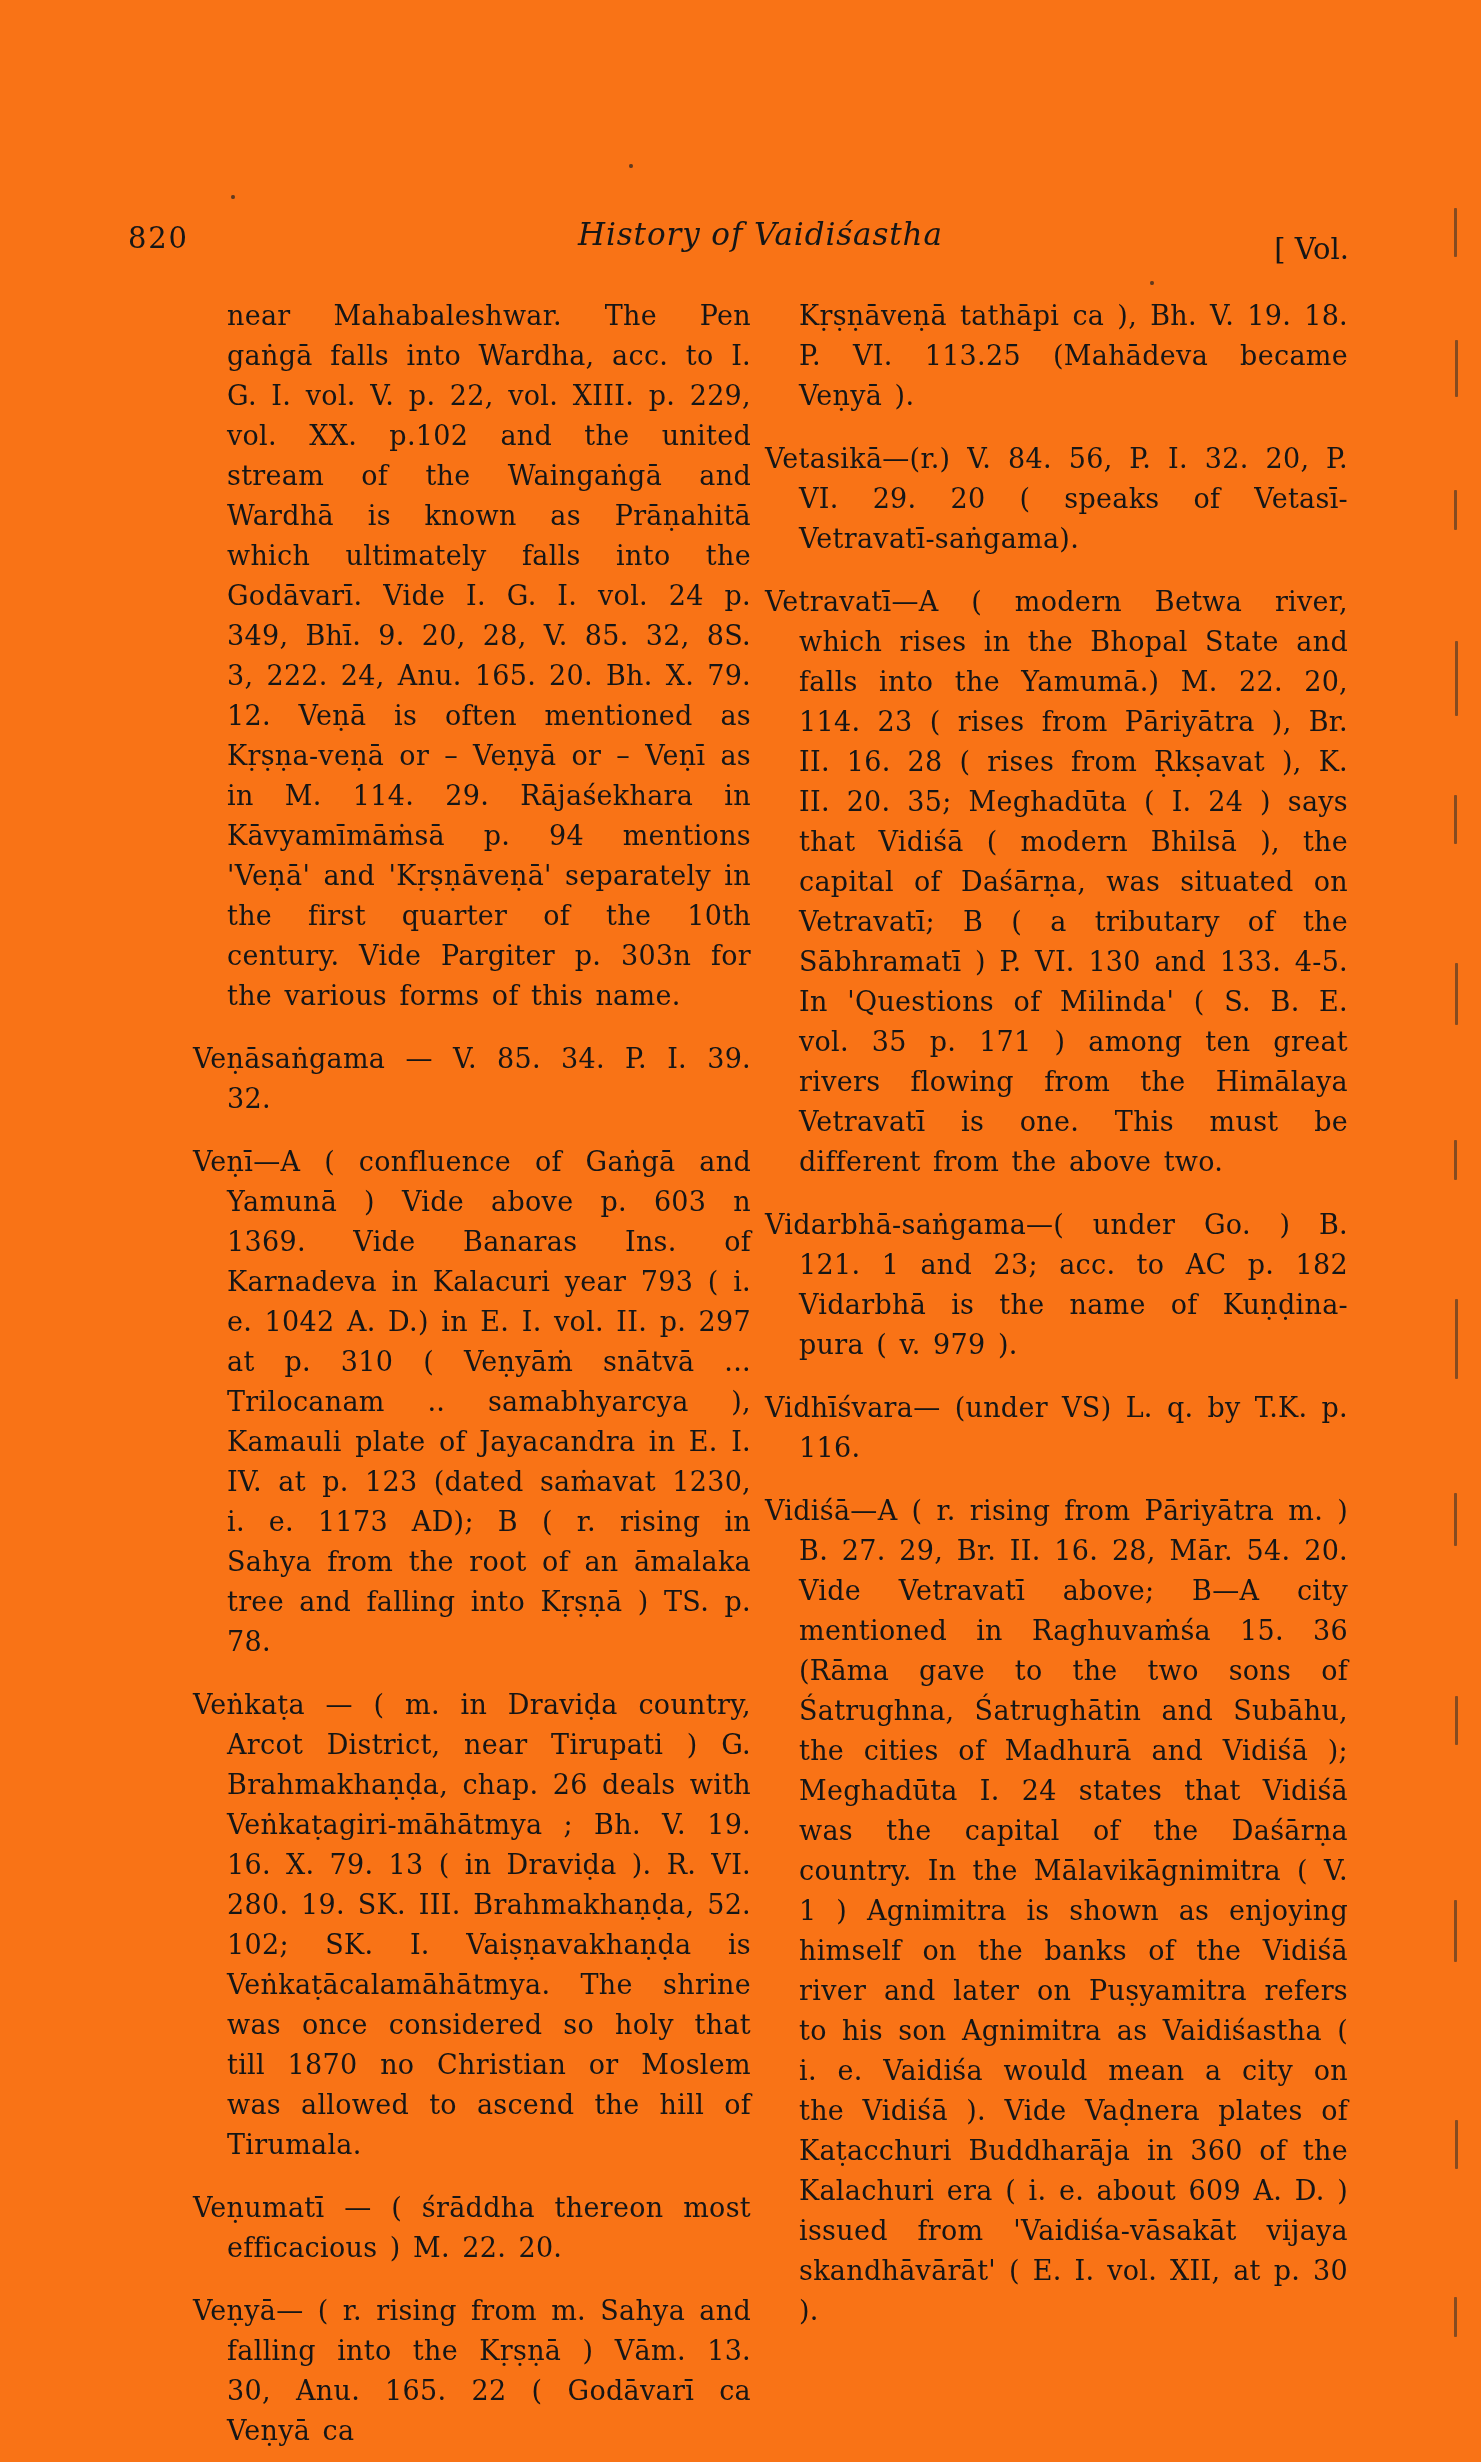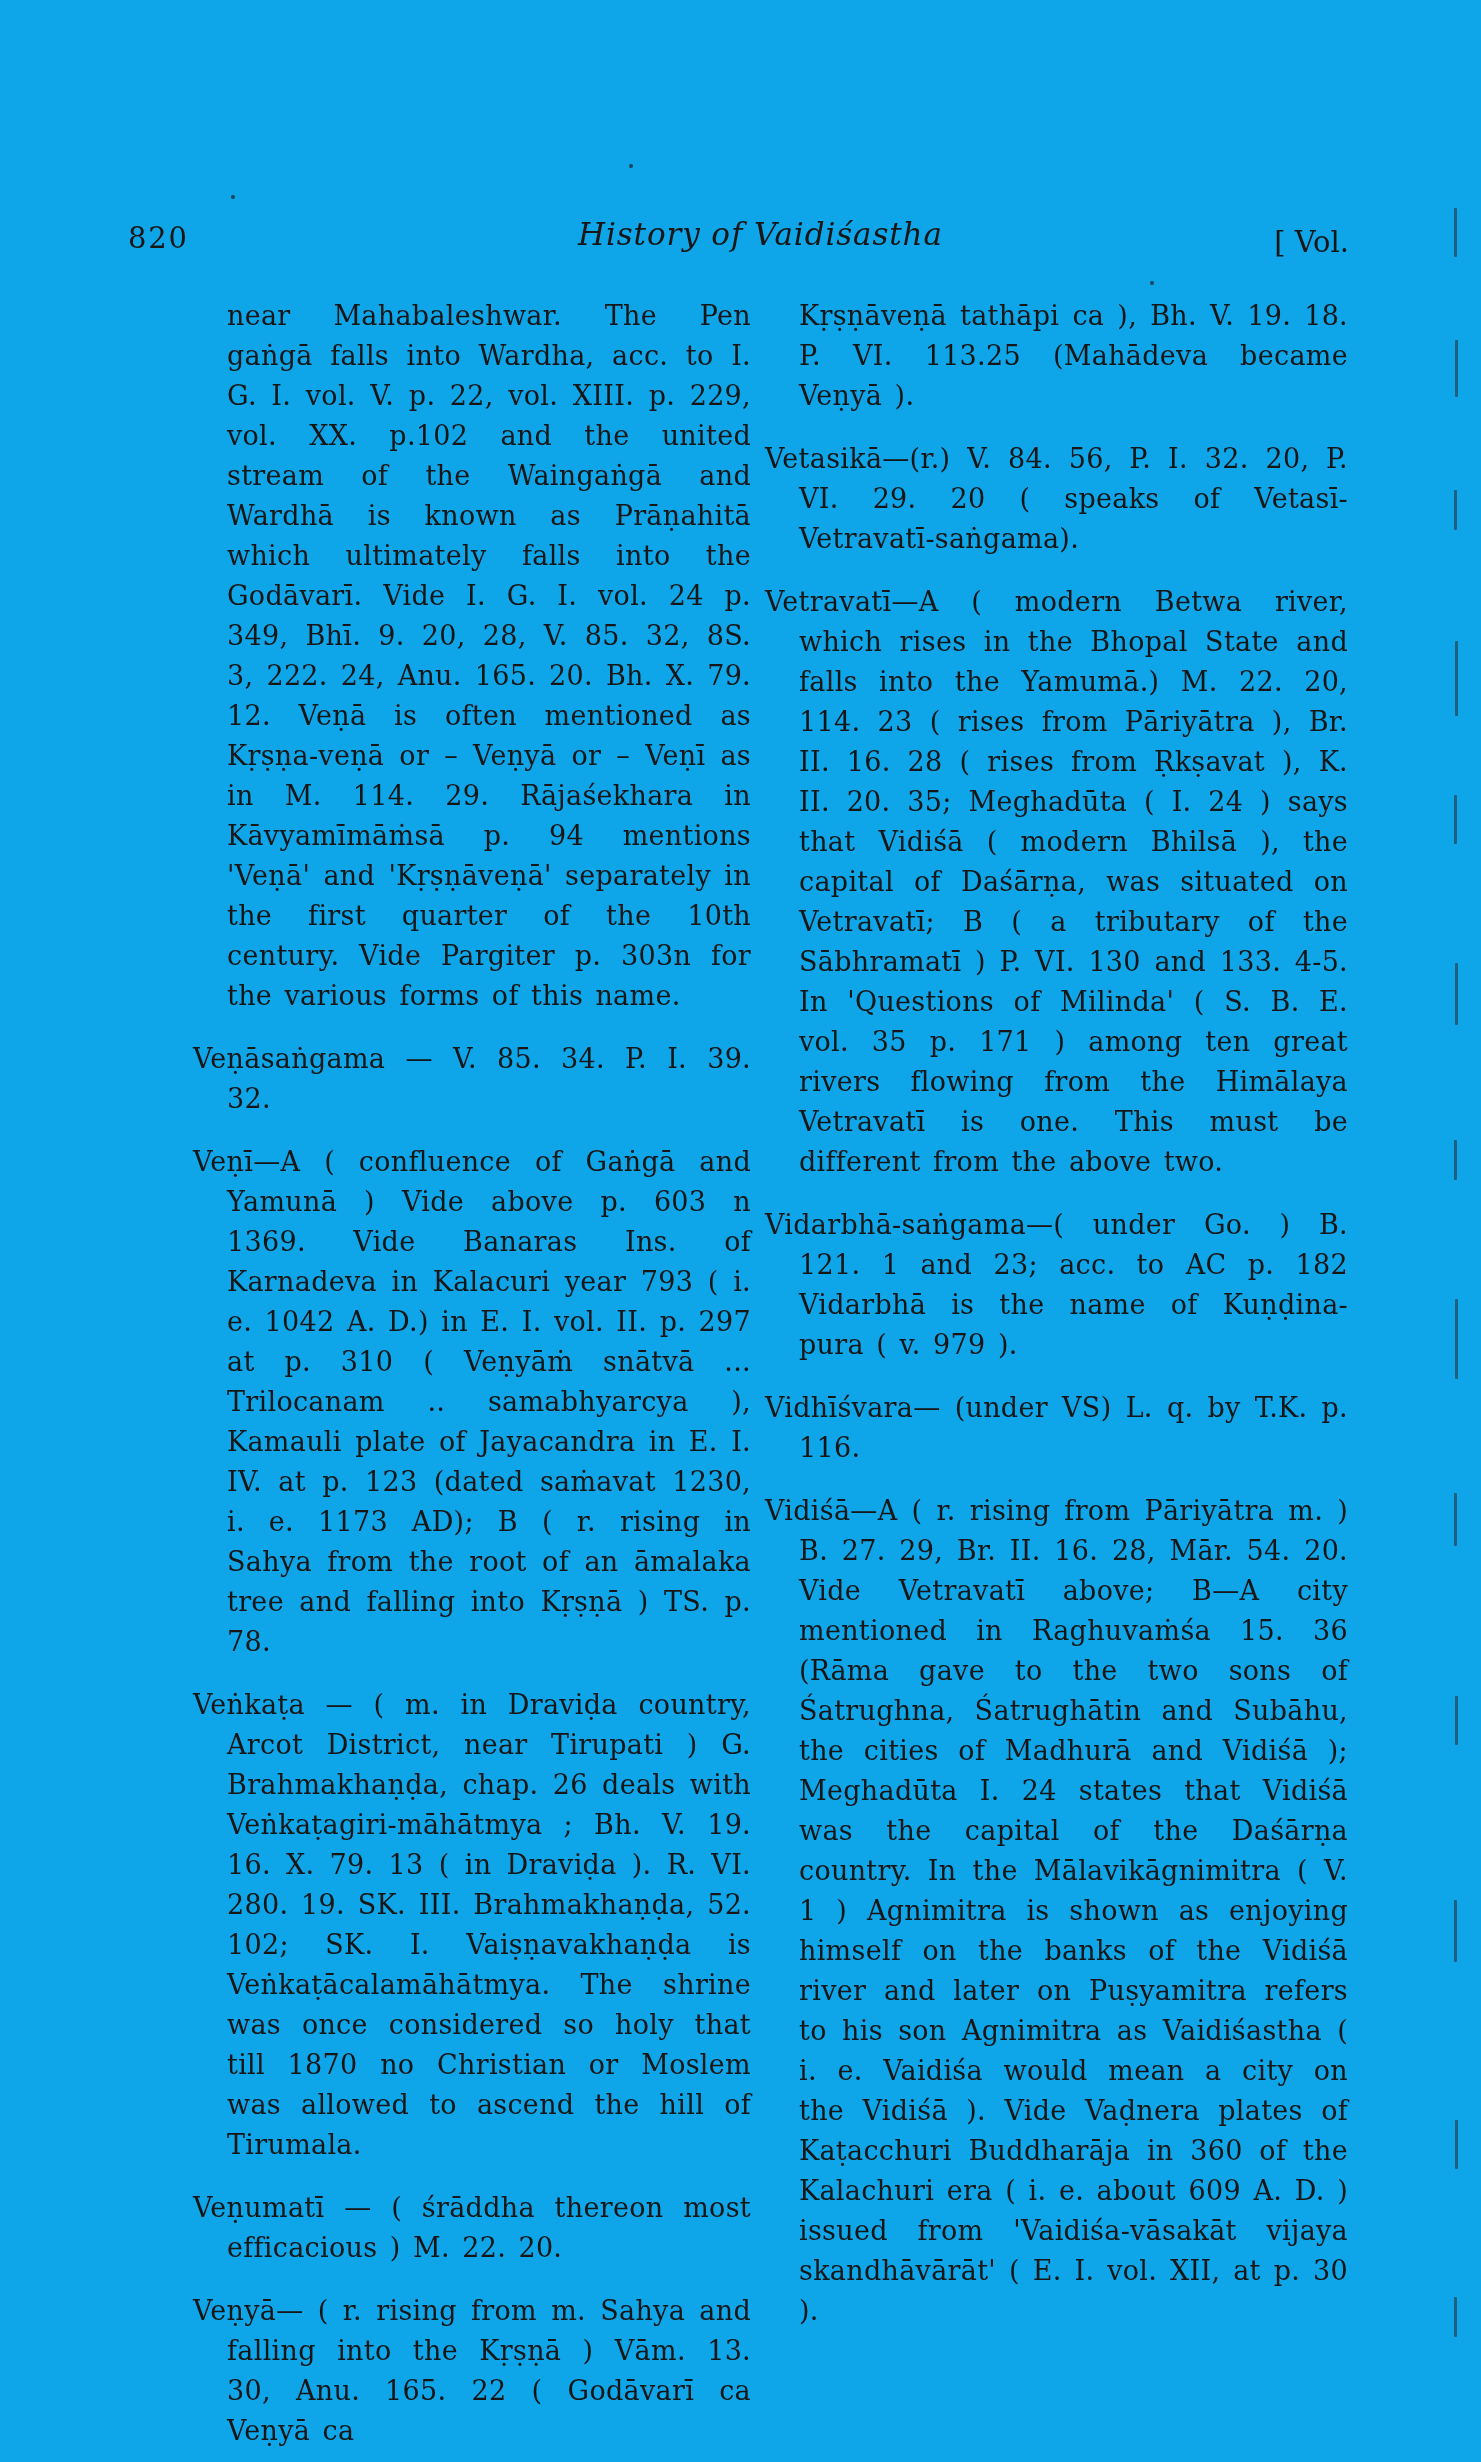--- a/index.html
+++ b/index.html
@@ -11,21 +11,21 @@
     width: 1482px;
     height: 2462px;
     position: relative;
     overflow: hidden;
     font-family: "DejaVu Serif", serif;
     color: #161616;
   }
   .page {
     position: absolute;
     inset: 0;
-    background: #0ea5e9;
+    background: #f97316;
   }
   
   .running-header {
     position: absolute;
     top: 216px;
     left: 128px;
     right: 133px;
     height: 53px;
   }
   .page-number {
@@ -41,21 +41,21 @@
     top: 0;
     transform: translateX(-44%);
     font-size: 31px;
     font-style: italic;
     letter-spacing: 0.9px;
     white-space: nowrap;
   }
   .volume-label {
     position: absolute;
     right: 0;
-    top: 9px;
+    top: 16px;
     font-size: 29px;
     white-space: nowrap;
   }
   
   .columns {
     position: absolute;
     top: 284px;
     left: 193px;
     display: flex;
     gap: 14px;

